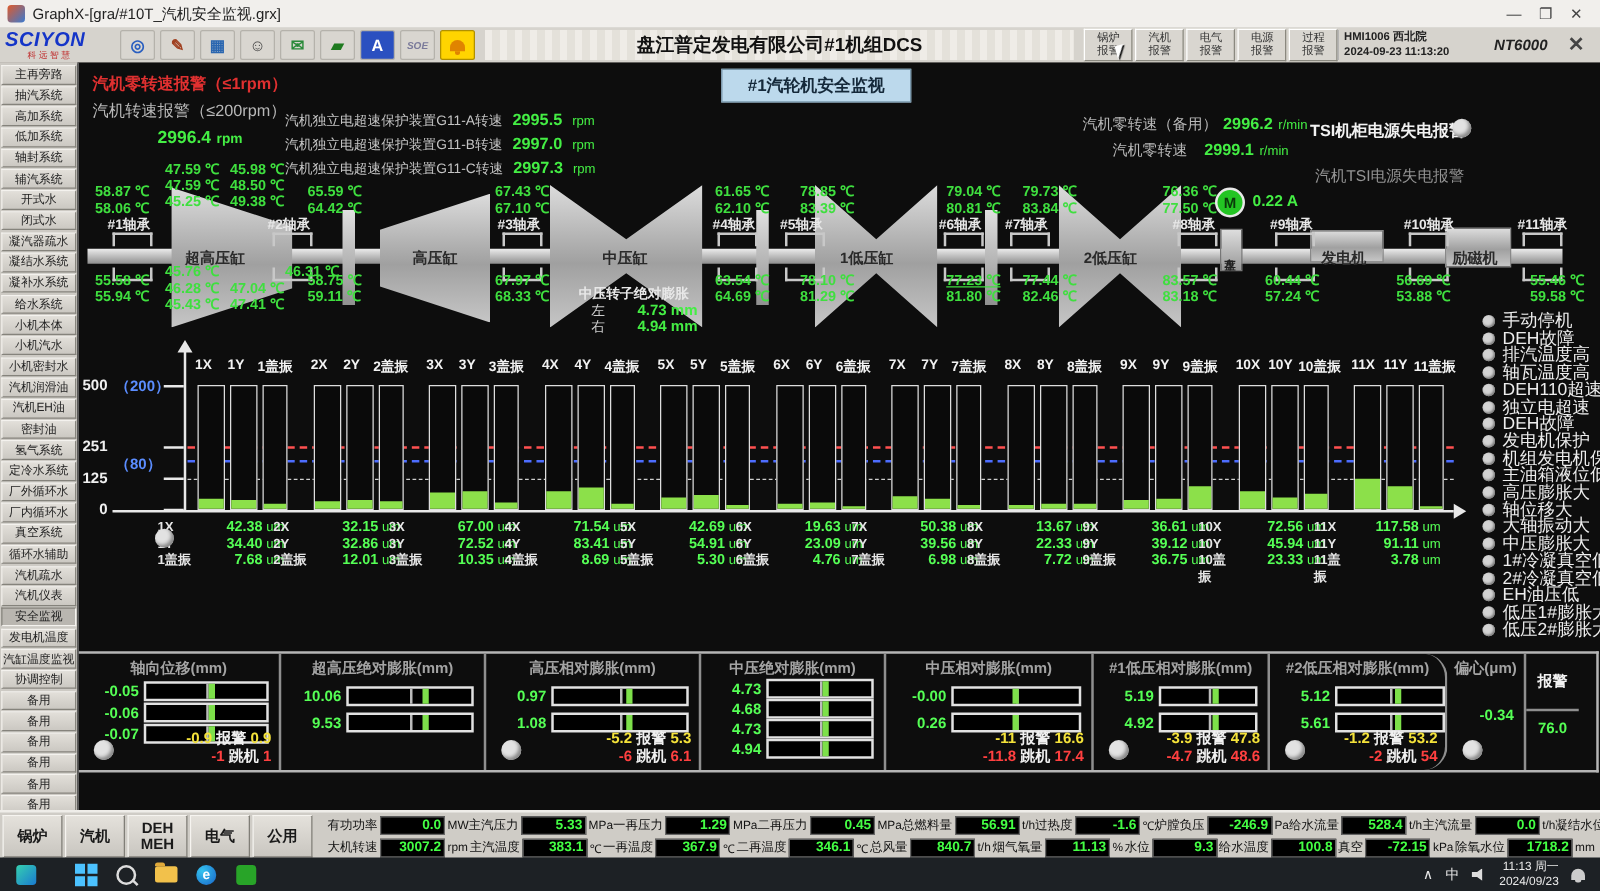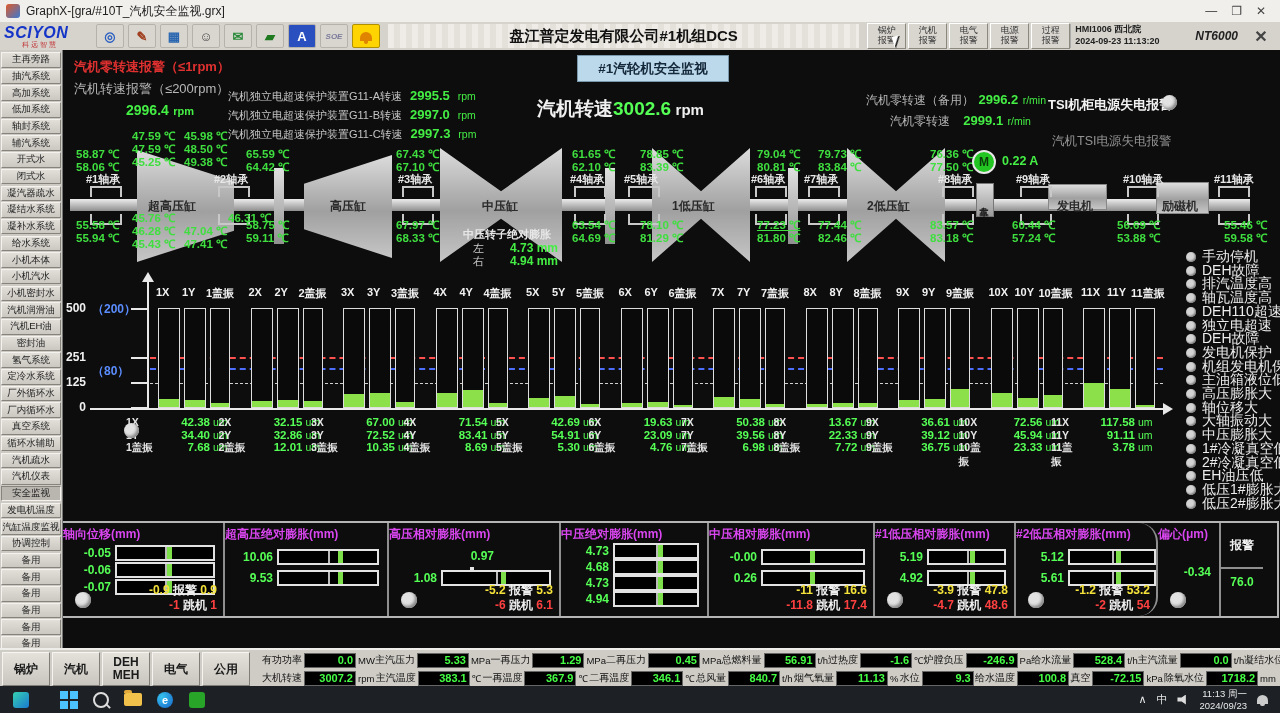--- a/index.html
+++ b/index.html
@@ -78,21 +78,21 @@
   .vv-val{color:#55ff55;font-weight:bold;font-size:11.5px;width:52px;text-align:right;}
   .vv-unit{color:#55ff55;font-size:10.5px;padding-left:3px;}
   
   .al-item{display:flex;align-items:center;gap:6px;}
   .al-dot{width:10px;height:10px;border-radius:50%;background:#d4d4d4;box-shadow:inset -1px -1px 2px #777;}
   .al-text{color:#ededed;font-size:14px;white-space:nowrap;}
   
   #panels{position:absolute;left:63px;top:521px;width:1216px;height:97px;display:flex;border:2px solid #b5b5b5;border-left:none;background:#0d0d0d;box-sizing:border-box;}
   .panel{position:relative;border-right:2px solid #8f8f8f;box-sizing:border-box;height:100%;}
   .panel:last-child{border-right:none;}
-  .p-title{position:absolute;top:3px;left:0;right:0;color:#d946ef;font-weight:bold;font-size:12px;white-space:nowrap;}
+  .p-title{position:absolute;top:3px;left:0;right:0;text-align:center;color:#a3a3a3;font-weight:bold;font-size:12px;white-space:nowrap;}
   .p-bar-row{position:absolute;display:flex;align-items:center;gap:4px;}
   .p-val{color:#55ff55;font-weight:bold;font-size:12px;width:44px;text-align:right;}
   .p-bar{position:relative;height:12px;border:2px solid #e2e2e2;background:#000;}
   .p-bar .mid{position:absolute;top:0;bottom:0;width:2px;background:#bbb;}
   .p-bar .mark{position:absolute;top:0;bottom:0;width:5px;background:#7de04a;}
   .p-set{position:absolute;right:6px;bottom:3px;text-align:right;font-size:12px;font-weight:bold;line-height:15px;white-space:nowrap;}
   .p-set .y{color:#f4e23a;}
   .p-set .r{color:#ff4040;}
   .p-set .w{color:#f0f0f0;}
   .p-circle{position:absolute;left:12px;bottom:8px;width:16px;height:16px;}
@@ -254,24 +254,20 @@
         <span class="g11-val">2997.0</span>
         <span class="g11-unit">rpm</span>
       </div>
       <div class="g11-row">
         <span class="g11-label">汽机独立电超速保护装置G11-C转速</span>
         <span class="g11-val">2997.3</span>
         <span class="g11-unit">rpm</span>
       </div>
     </div>
   <div class="abs page-title-box">#1汽轮机安全监视</div>
-  <div class="abs speed-main">
-    <span class="w">汽机转速</span><span class="g">3002.6</span>
-    <span class="u">rpm</span>
-  </div>
   <div class="abs" style="left:866px;top:90px;">
     <span class="t-grey" style="font-size:12px;">汽机零转速（备用）</span>
     <span class="t-green" style="font-size:13px;">2996.2</span>
     <span class="t-green" style="font-size:10.5px;font-weight:normal;">r/min</span>
   </div>
   <div class="abs" style="left:890px;top:111px;">
     <span class="t-grey" style="font-size:12px;">汽机零转速</span>&nbsp;&nbsp;
     <span class="t-green" style="font-size:13px;">2999.1</span>
     <span class="t-green" style="font-size:10.5px;font-weight:normal;">r/min</span>
   </div>
@@ -831,21 +827,21 @@
         <div class="p-bar-row" style="left: 4px; top: 47px; width: 150px;">
           <span class="p-val">9.53</span>
           <div class="p-bar" style="flex: 1 1 0%;">
             <div class="mid" style="left: 50%;"></div>
             <div class="mark" style="left: 60%;"></div>
           </div>
         </div>
       </div>
       <div class="panel" style="width: 172px; flex-shrink: 0;">
         <div class="p-title">高压相对膨胀(mm)</div>
-        <div class="p-bar-row" style="left: 4px; top: 26px; width: 158px; flex-direction: column;">
+        <div class="p-bar-row" style="left: 4px; top: 26px; width: 158px;">
           <span class="p-val">0.97</span>
           <div class="p-bar" style="flex: 1 1 0%;">
             <div class="mid" style="left: 50%;"></div>
             <div class="mark" style="left: 55%;"></div>
           </div>
         </div>
         <div class="p-bar-row" style="left: 4px; top: 47px; width: 158px;">
           <span class="p-val">1.08</span>
           <div class="p-bar" style="flex: 1 1 0%;">
             <div class="mid" style="left: 50%;"></div>

